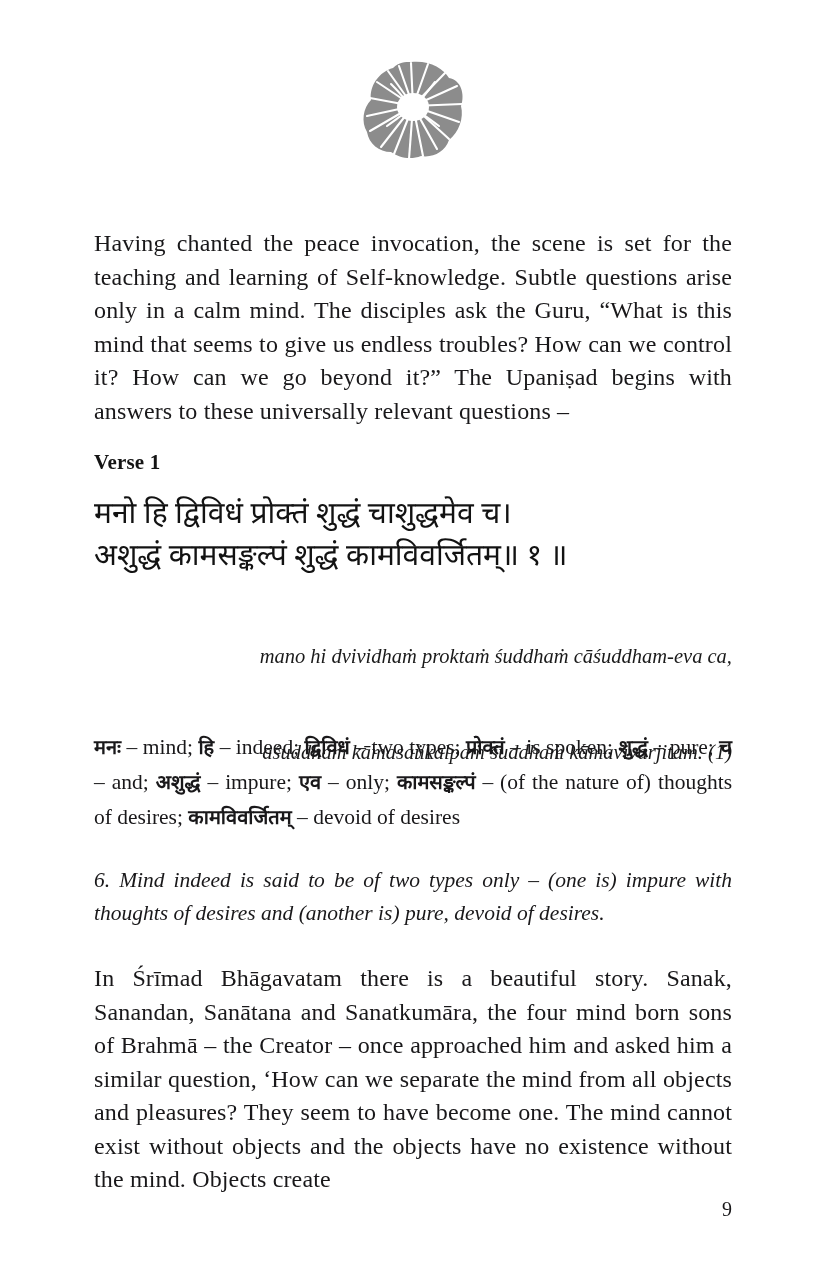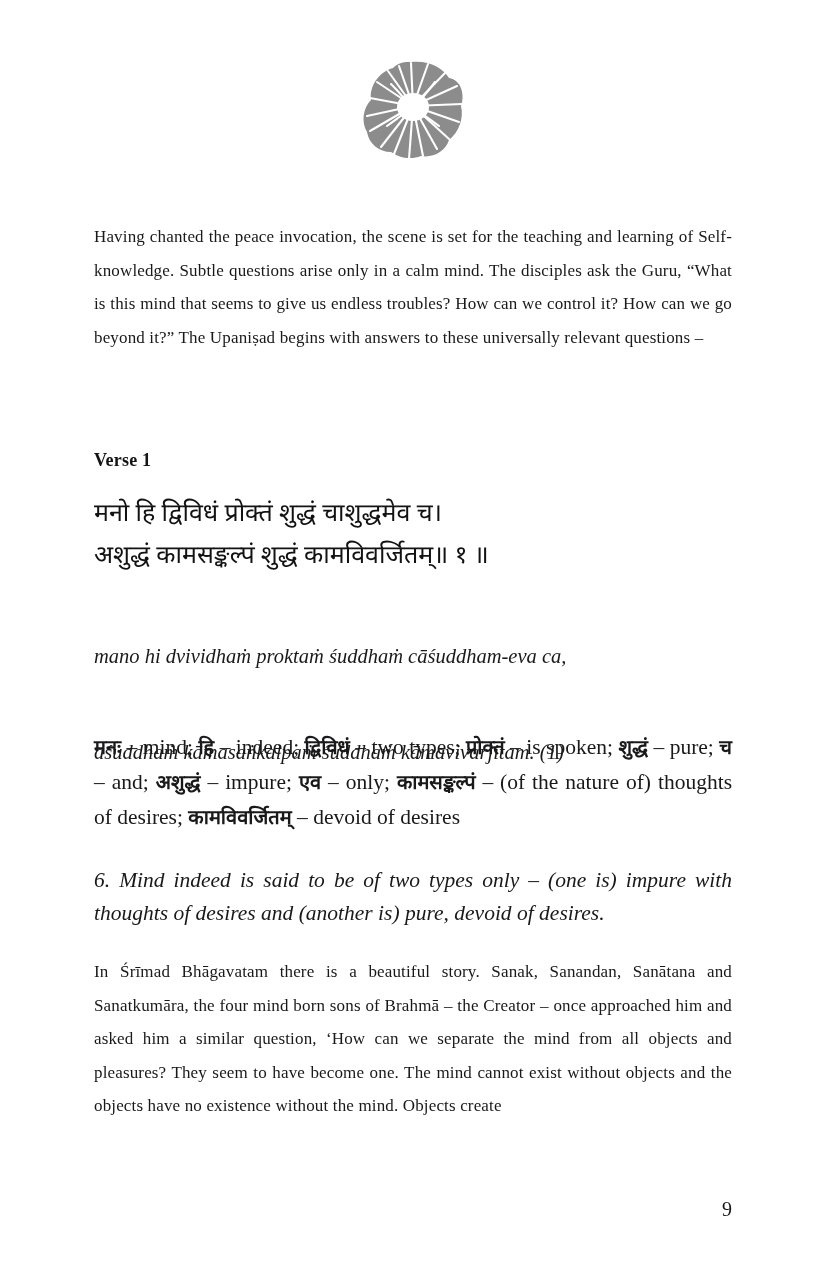--- a/index.html
+++ b/index.html
@@ -39,59 +39,60 @@
     justify-content: center;
   }
   .ornament-wrap svg { display: block; }
 
   
   .para {
     position: absolute;
     width: 638px;
     text-align: justify;
     text-justify: inter-word;
-    font-size: 17px;
+    font-size: 24px;
     line-height: 33.5px;
     letter-spacing: 0.15px;
     color: #19181a;
   }
 
   #intro-paragraph { top: 203px; }
 
   .verse-heading {
     position: absolute;
     top: 430px;
     width: 638px;
-    font-size: 18px;
+    font-size: 21px;
     font-weight: bold;
     line-height: 30px;
     letter-spacing: 0.2px;
     color: #141414;
   }
 
   .devanagari {
     position: absolute;
     top: 492px;
     width: 638px;
     font-family: "Liberation Serif", "DejaVu Serif", serif;
-    font-size: 25px;
+    font-size: 30px;
     line-height: 42px;
     color: #121212;
     white-space: pre-line;
   }
 
   .translit {
     position: absolute;
     top: 608px;
     width: 638px;
     font-style: italic;
     font-size: 20.5px;
     line-height: 32px;
     color: #1a1a1a;
     white-space: pre-line;
+    text-align: right;
   }
 
   .glossary {
     position: absolute;
     top: 708px;
     width: 638px;
     text-align: justify;
     font-size: 21.5px;
     line-height: 35px;
     color: #19181a;

